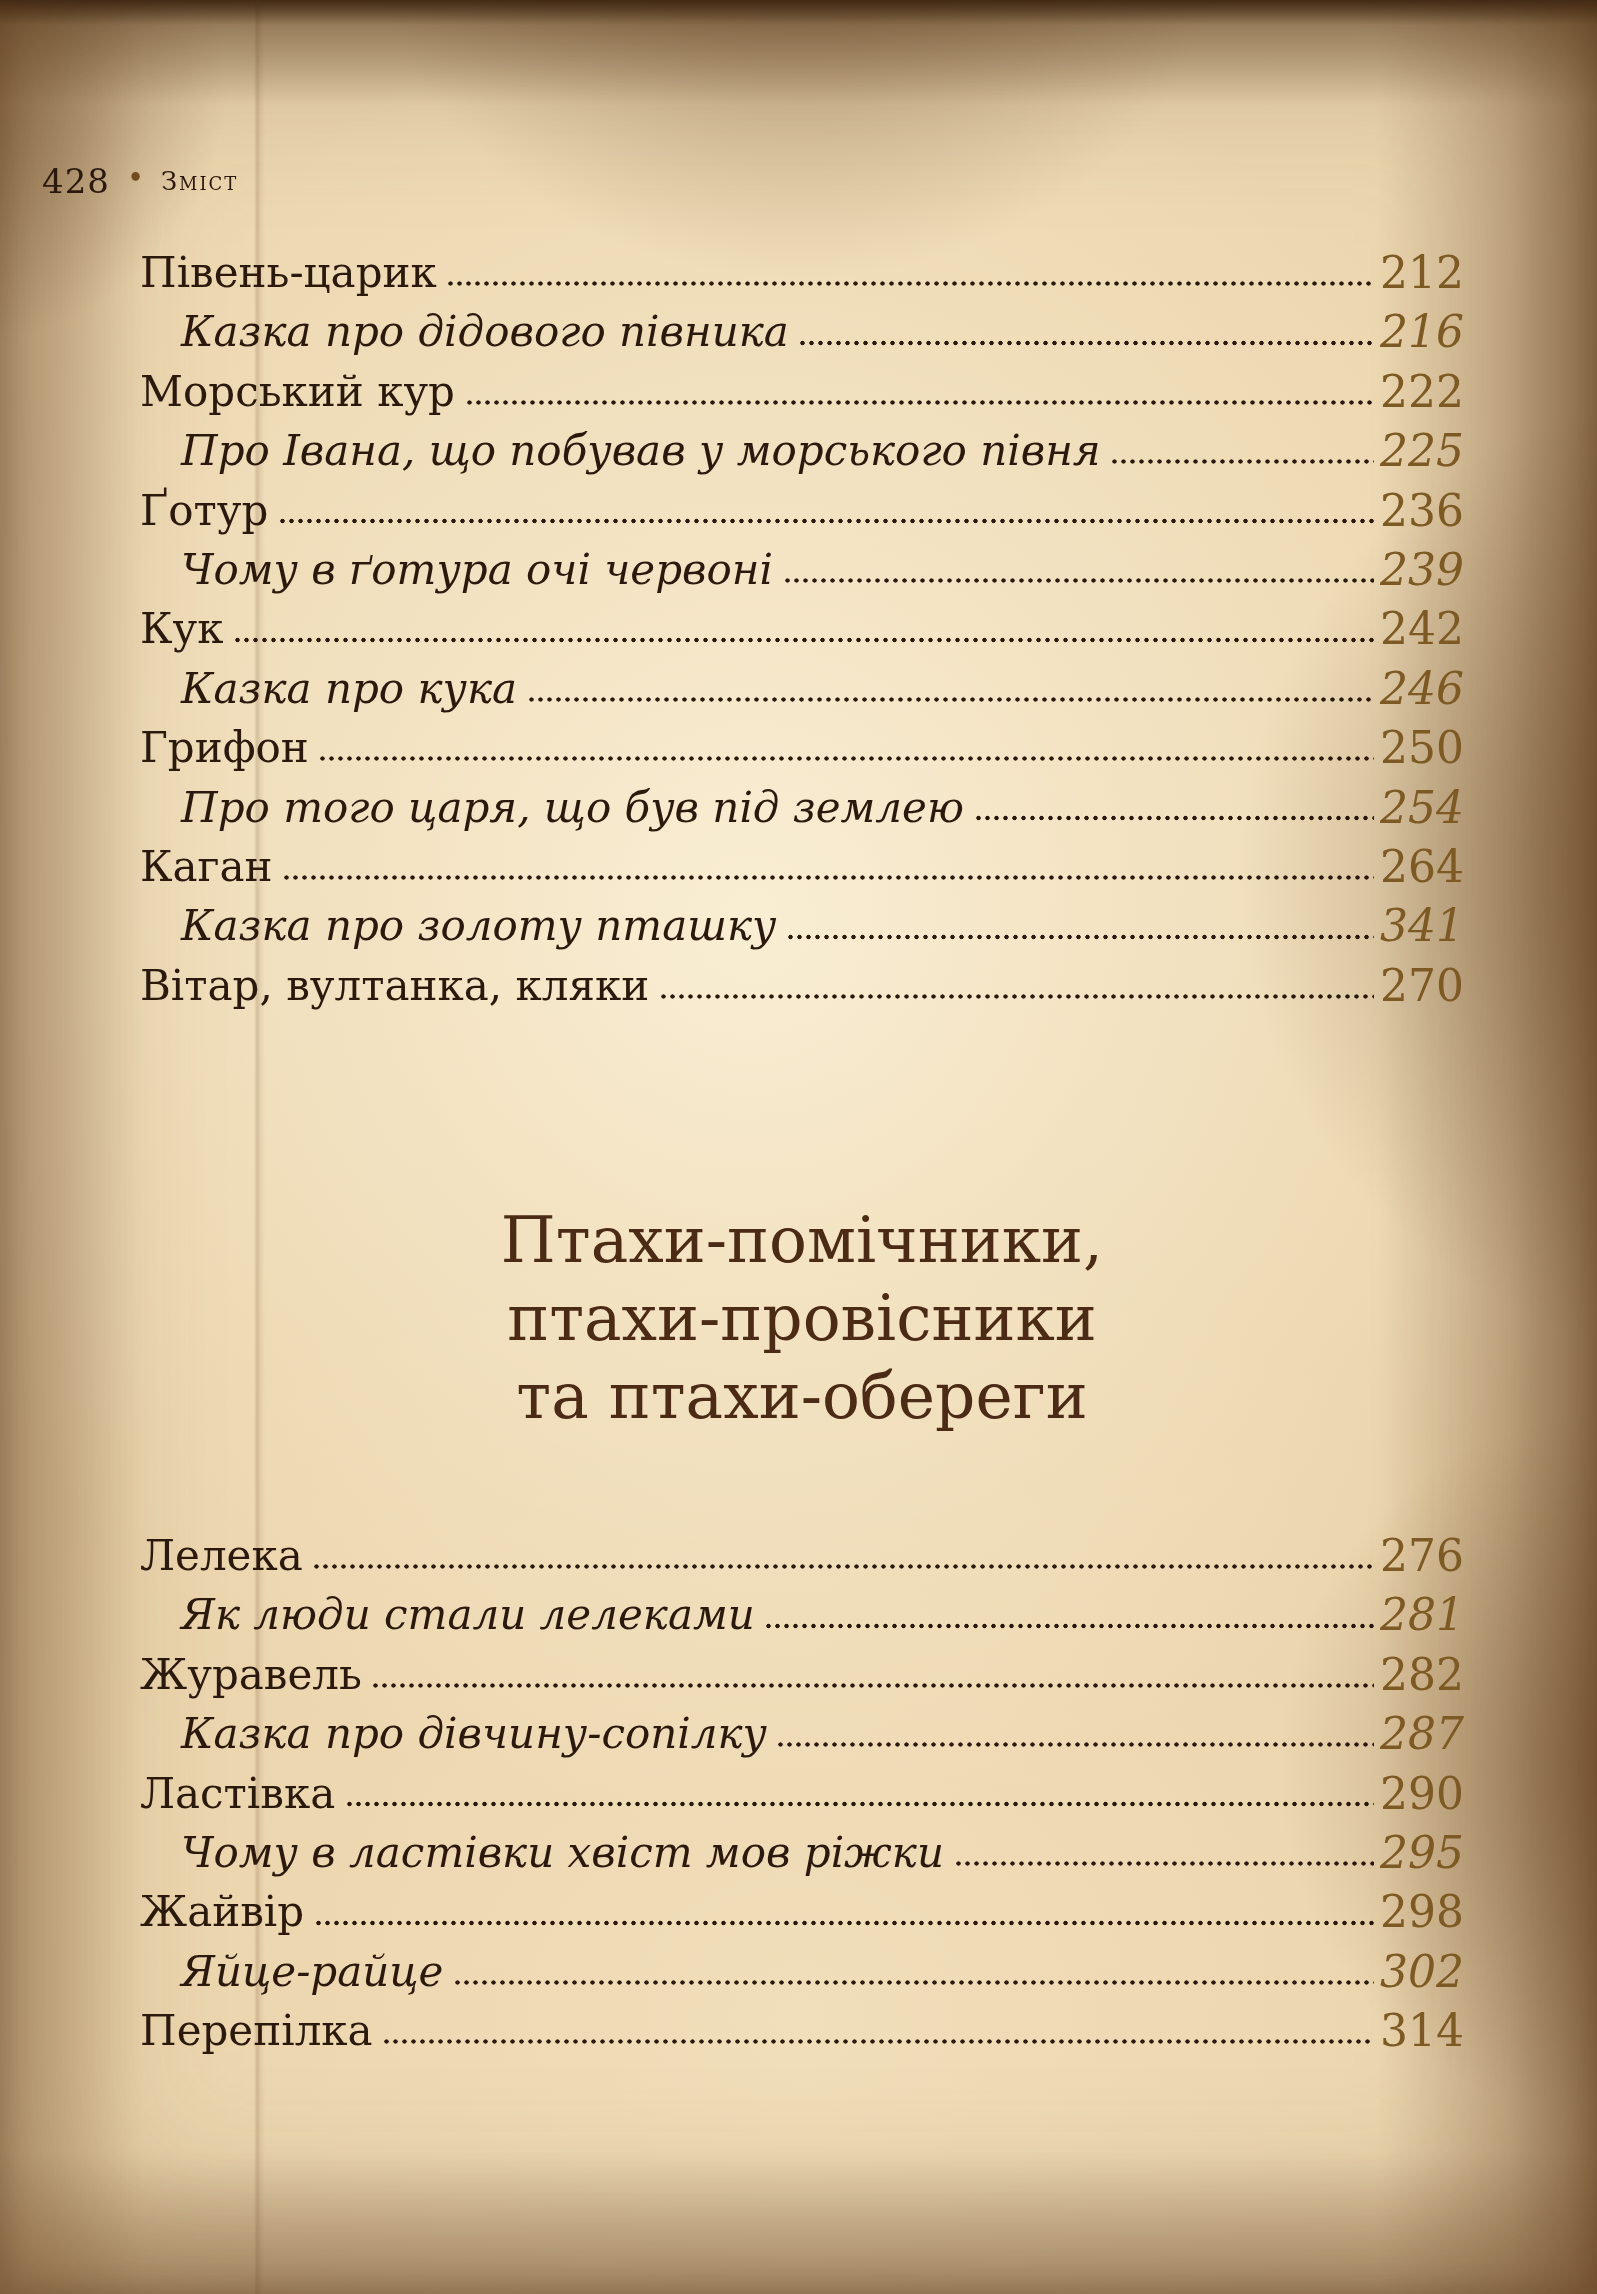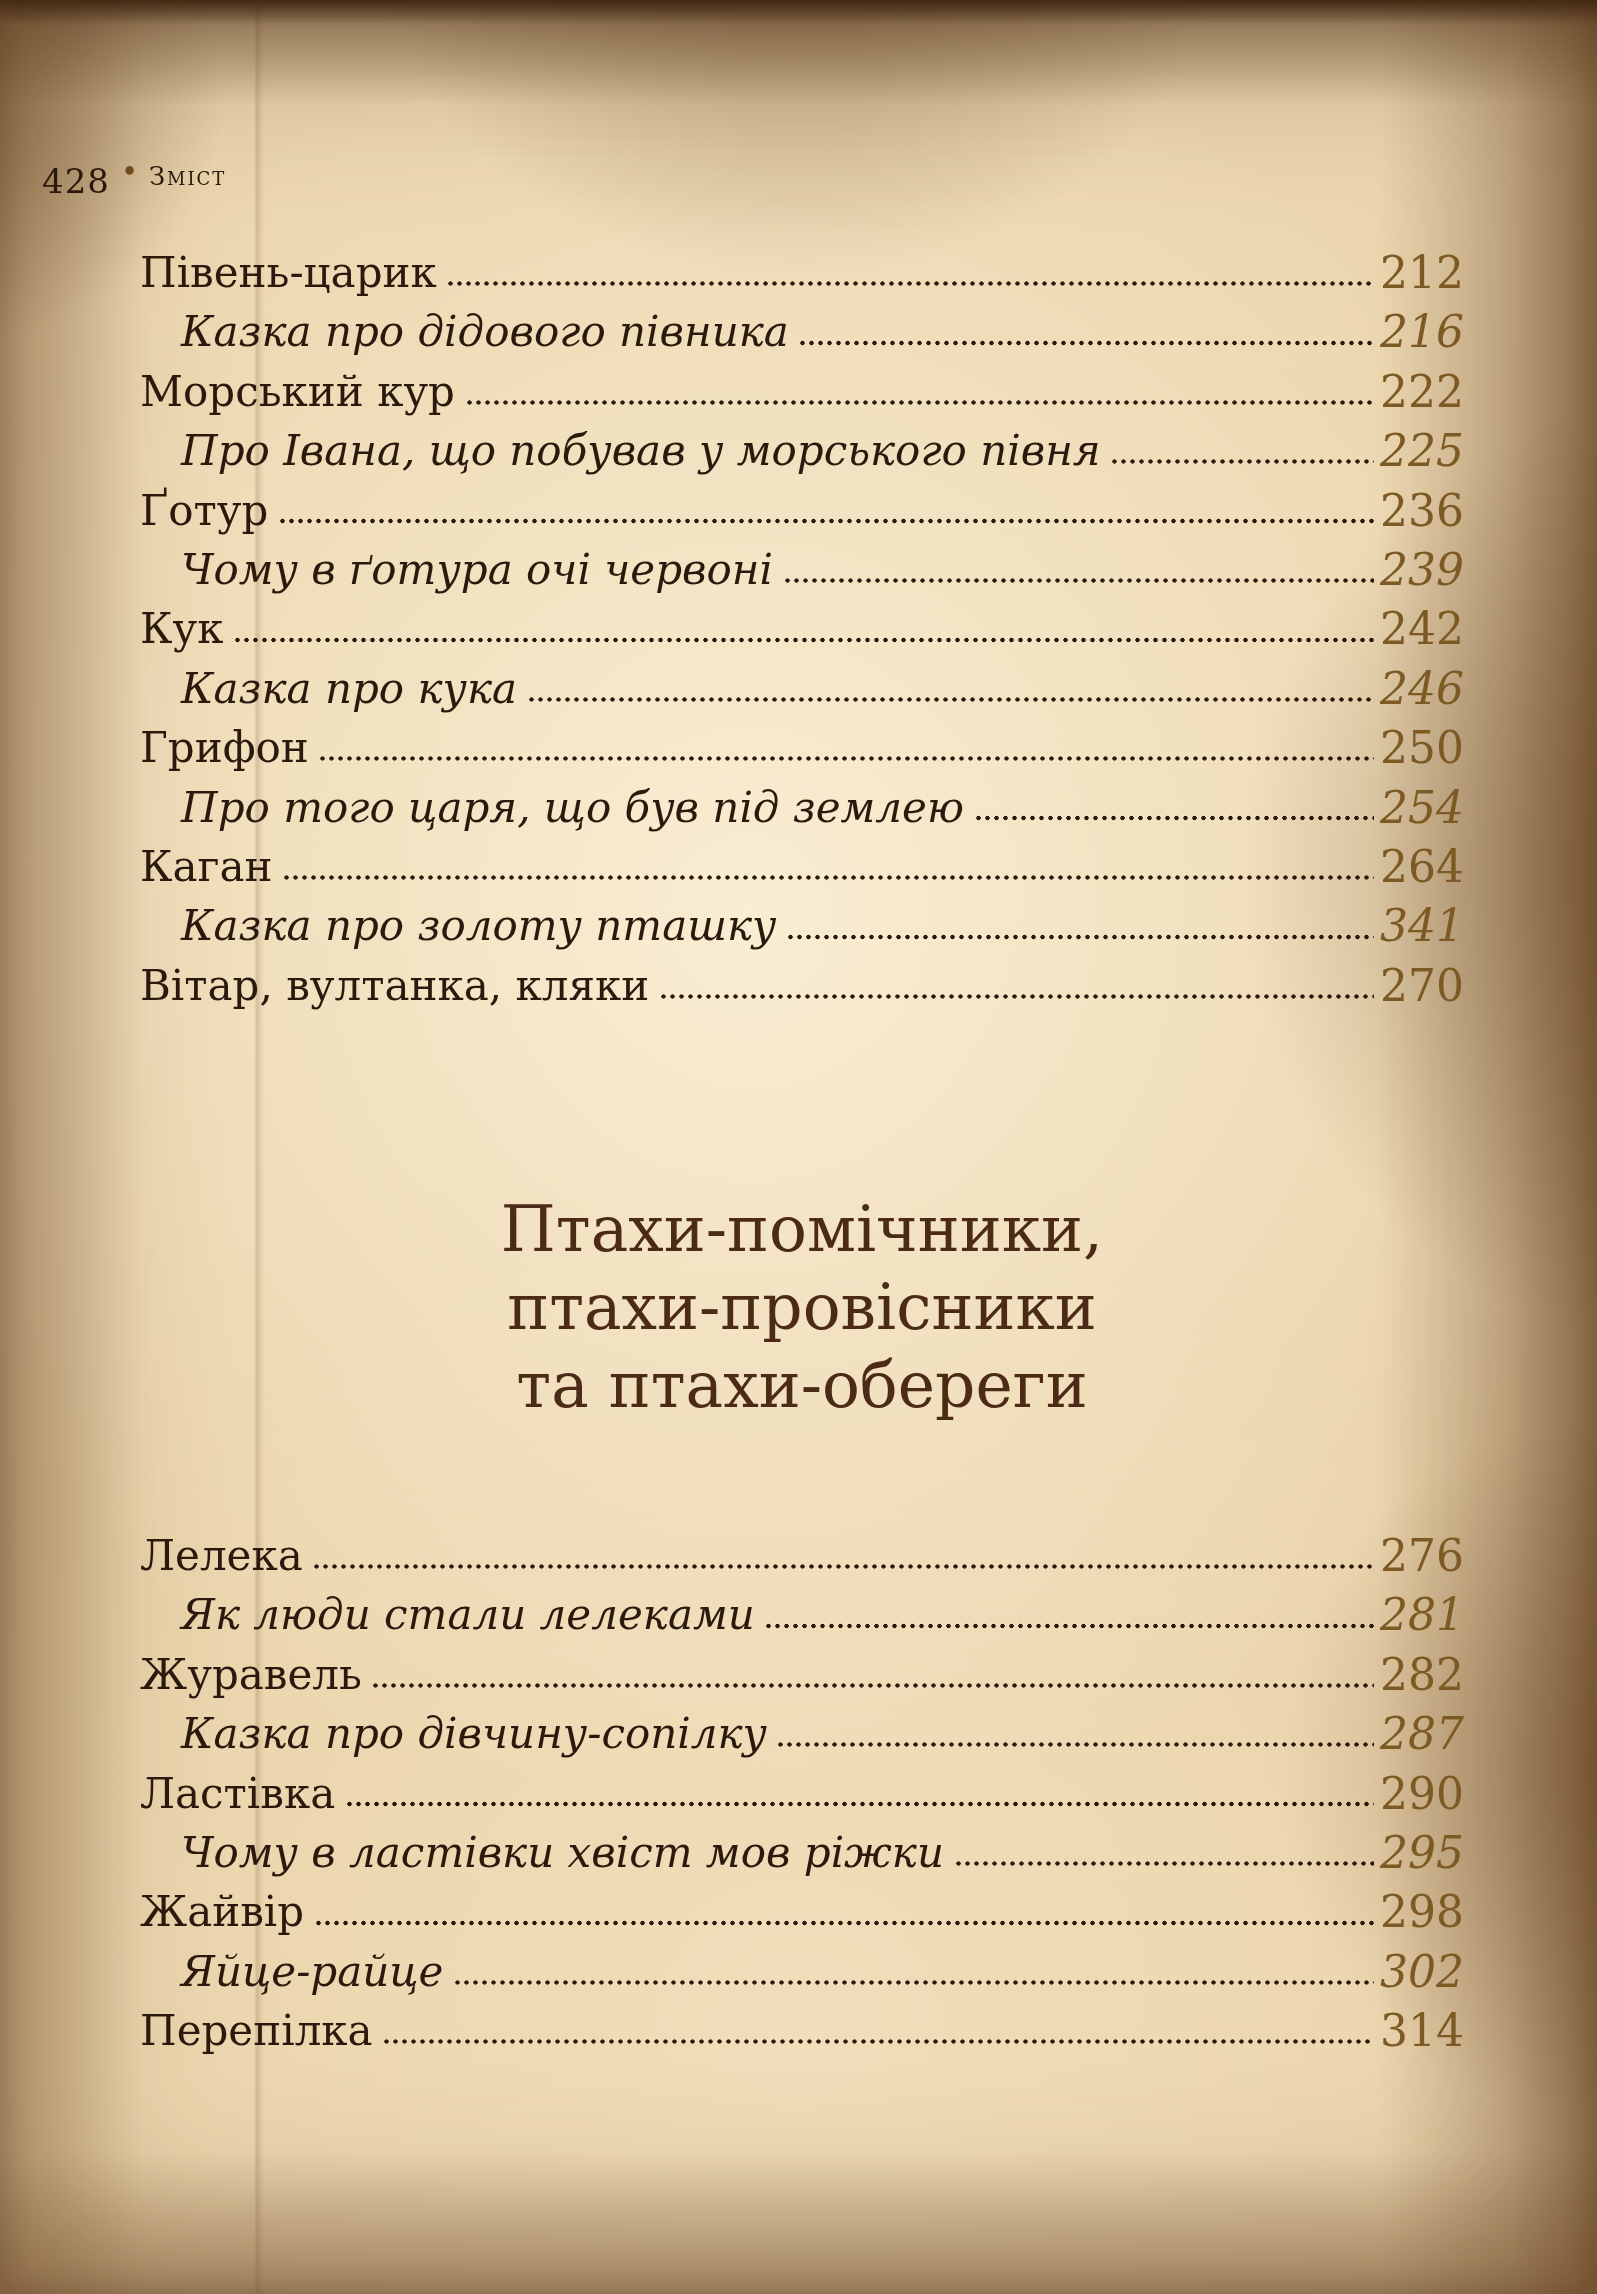--- a/index.html
+++ b/index.html
@@ -26,21 +26,21 @@
       radial-gradient(30% 22% at 101% 77%, rgba(100,64,30,0.40), rgba(100,64,30,0) 70%),
       radial-gradient(26% 16% at -4% 4%,  rgba(86,52,24,0.55),  rgba(86,52,24,0) 70%),
       radial-gradient(40% 26% at 50% -6%, rgba(96,60,28,0.45),  rgba(96,60,28,0) 70%),
       radial-gradient(56% 40% at 47% 40%, rgba(253,244,221,0.80), rgba(253,244,221,0) 100%),
       radial-gradient(60% 35% at 50% 88%, rgba(250,238,210,0.45), rgba(250,238,210,0) 100%),
       linear-gradient(180deg,#ecd7b0,#e8d0a6);
     box-shadow: inset 0 0 163px 48px rgba(99,64,31,0.40), inset 0 0 25px 7.6px rgba(70,40,18,0.22);
   }
   .header{
     position:absolute;top:161px;left:42px;
-    display:flex;gap:11px;color:var(--ink);
+    display:flex;align-items:center;gap:17px;color:var(--ink);
   }
   .header .folio{font-size:34px;letter-spacing:1px;}
   .header .bullet{color:var(--bullet);font-size:29px;line-height:1;transform:translateY(-2.9px);}
   .header .rtitle{font-variant:small-caps;font-size:26px;letter-spacing:1.9px;}
 
   .toc{position:absolute;left:140px;right:133px;}
   .toc--top{top:250px;}
   .toc--birds{top:1533px;}
   .row{
     display:flex;align-items:center;
@@ -51,21 +51,21 @@
   .row.sub{font-size:42px;font-style:italic;}
   .row.sub .title{margin-left:41px;}
   .row .leader{
     flex:1;align-self:flex-end;height:11.5px;margin:0 5.7px 6.7px 9.6px;
     background-image:radial-gradient(circle closest-side, var(--ink) 1.9px, rgba(0,0,0,0) 2.5px);
     background-size:9px 11.5px;background-repeat:repeat-x;background-position:left center;
   }
   .row .page{font-size:44px;color:var(--num);}
 
   .heading{
-    position:absolute;top:1187px;left:140px;right:133px;margin:4px;
+    position:absolute;top:1187px;left:140px;right:133px;margin:15px;
     text-align:center;color:var(--heading);
     font-size:63px;line-height:78px;font-weight:400;
   }
   .heading .hline{display:block;}
 </style>
 </head>
 <body>
 
 <div class="page-bg"></div>
 

